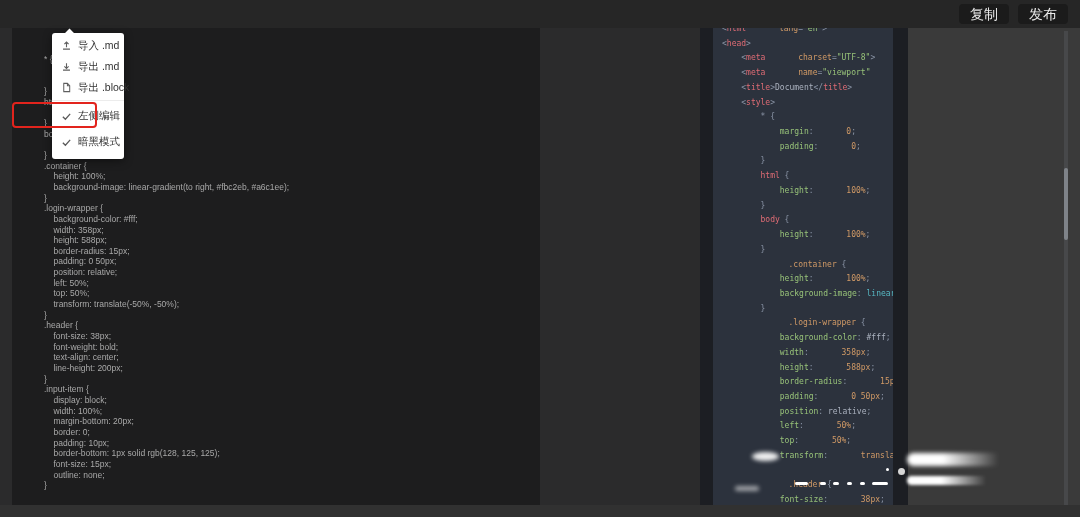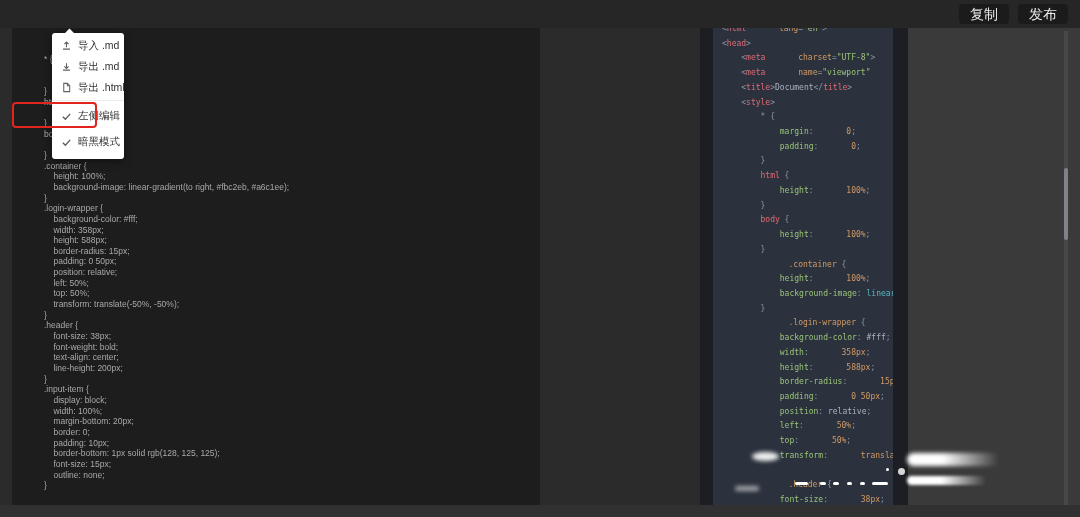--- a/index.html
+++ b/index.html
@@ -215,21 +215,21 @@
         </span>
         <span>导出 .md</span>
       </div>
       <div class="dd-item">
         <span class="dd-icon">
           <svg width="11" height="11" viewBox="0 0 12 12" fill="none" stroke="#5f5f5f" stroke-width="1.1">
             <path d="M3 1.5h4L9.5 4v6.5h-6.5z"></path>
             <path d="M7 1.5V4h2.5"></path>
           </svg>
         </span>
-        <span>导出 .html</span>
+        <span>导出 .block</span>
       </div>
       <div class="dd-divider"></div>
       <div class="dd-item toggle">
         <span class="dd-icon">
           <svg width="11" height="11" viewBox="0 0 12 12" fill="none" stroke="#5a5a5a" stroke-width="1.4">
             <path d="M2 6.2 4.8 9 10 3.2"></path>
           </svg>
         </span>
         <span>左侧编辑</span>
       </div>

